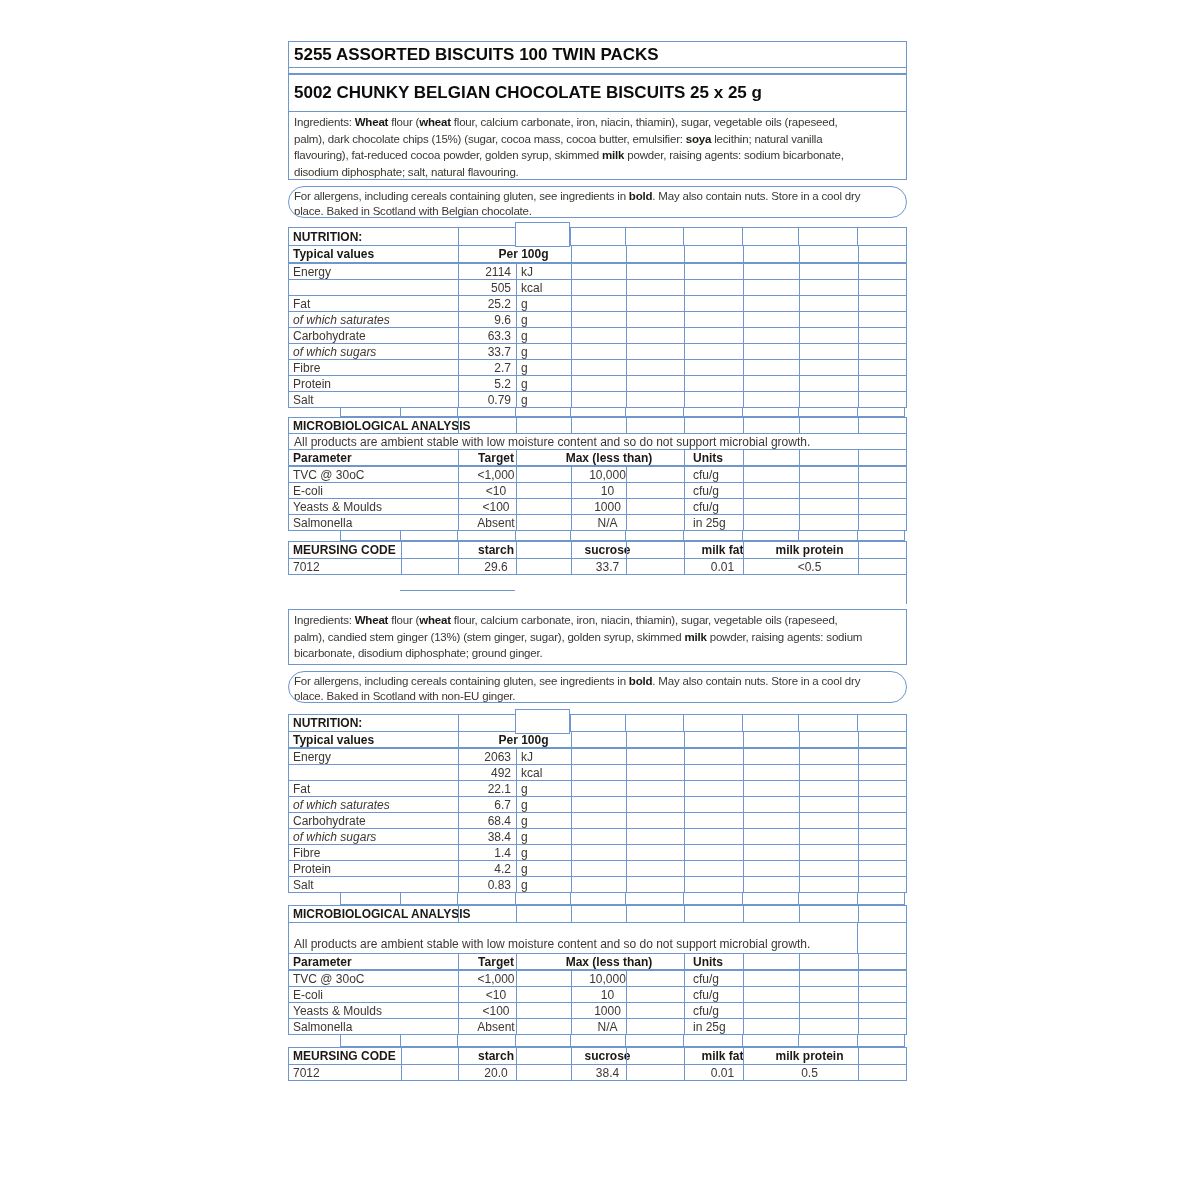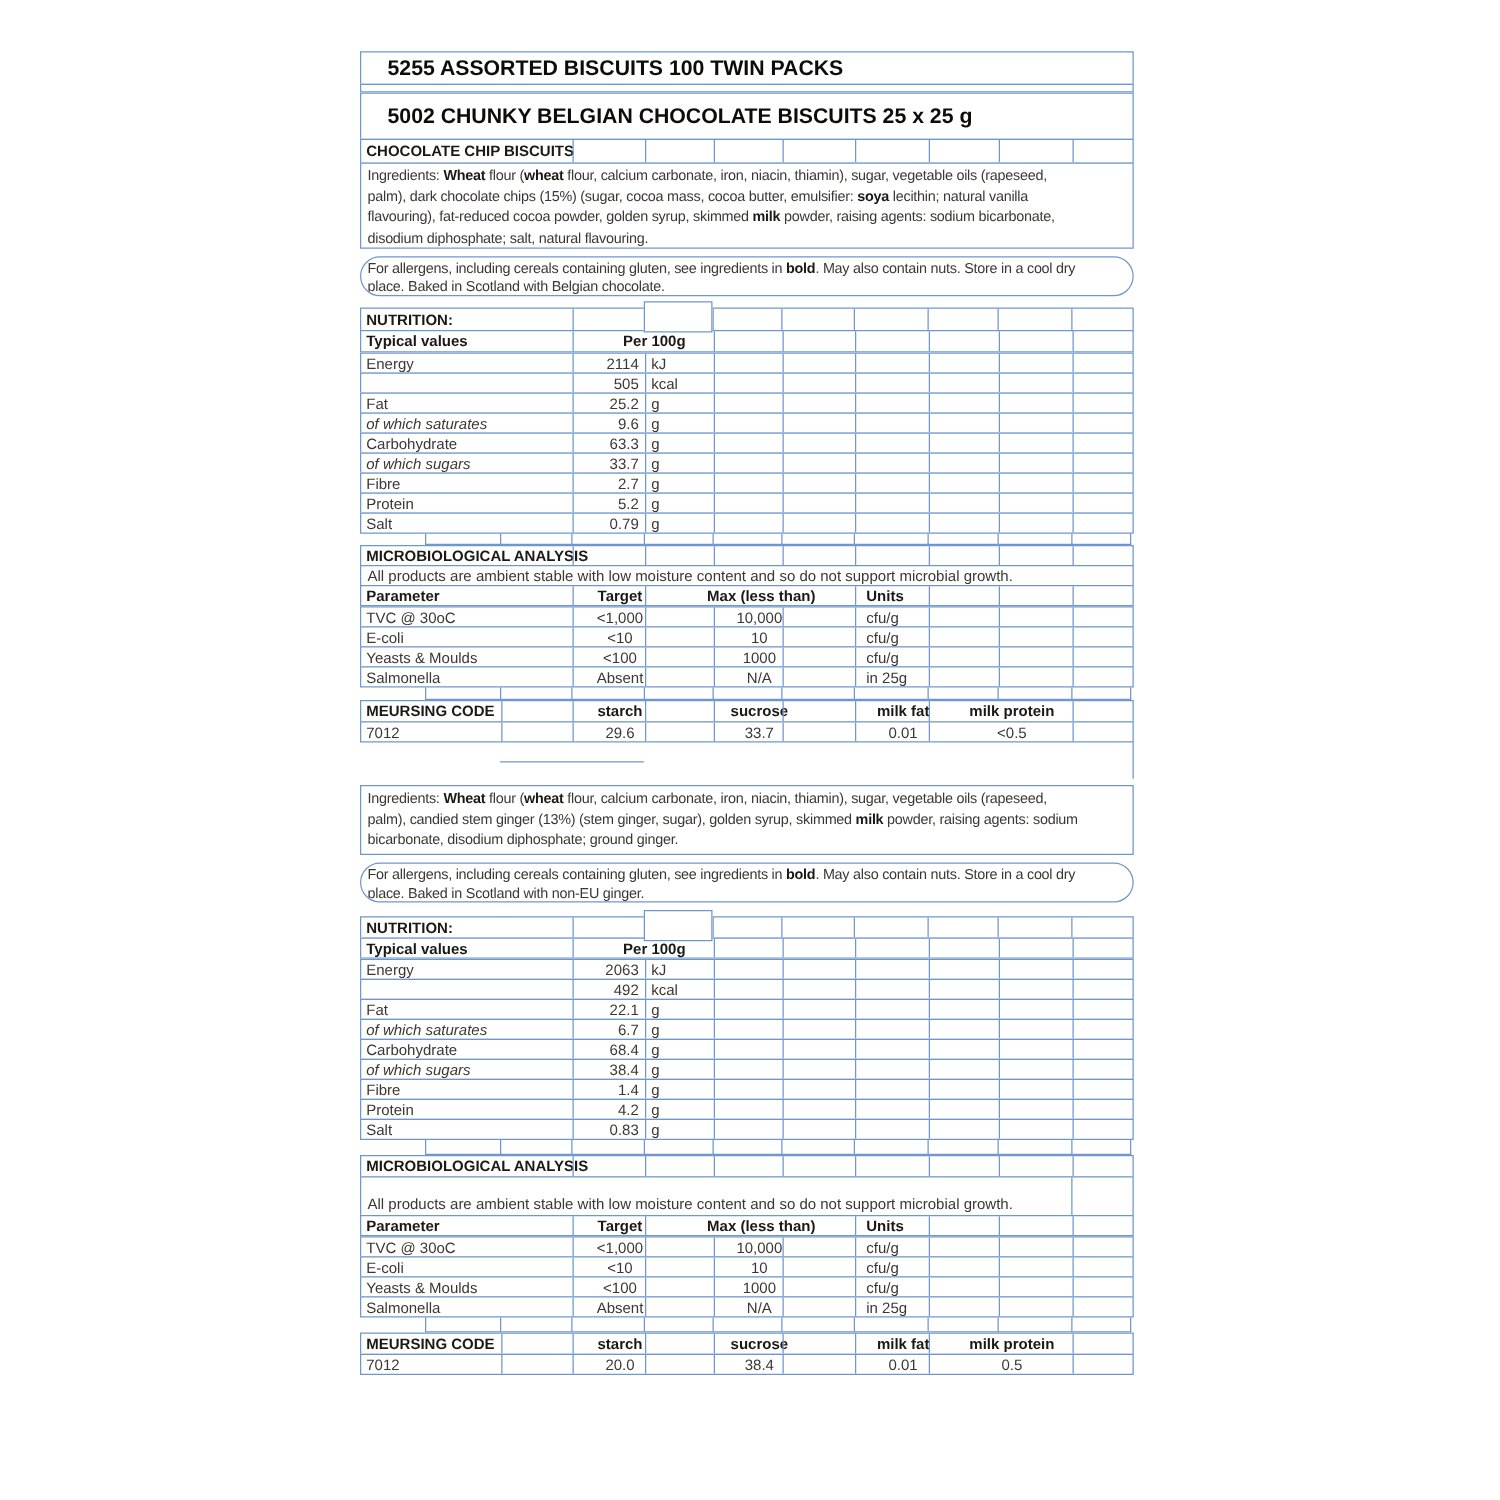--- a/index.html
+++ b/index.html
@@ -20,21 +20,21 @@
   .cAB{width:169px}.cCD{width:113px}.cDEF{width:168px}.cHI{width:115px}
   .h7{height:7px}.h10{height:10px}.h11{height:11px}.h13{height:13px}
   .h17{height:17px}.h18{height:18px}.h19{height:19px}.h20{height:20px}.h22{height:38px}
   .h23{height:23px}.h27{height:27px}.h32{height:32px}.h56{height:56px}.h69{height:69px}
   .b{font-weight:700;color:var(--bk);}
   .i{font-style:italic;}
   .jr{justify-content:flex-end;padding-right:5px;}
   .jc{justify-content:center;padding-left:17px;}
   .padl{padding-left:4px;}
   .padl8{padding-left:8px;}
-  .title-row{font-size:17px;font-weight:700;color:#0d0c0a;padding-left:21px;align-items:center;display:flex;text-align:right;}
+  .title-row{font-size:17px;font-weight:700;color:#0d0c0a;padding-left:5px;align-items:center;display:flex;text-align:right;}
   .para{display:block;padding:2px 2px 0 5px;font-size:11.5px;letter-spacing:-0.2px;line-height:16.5px;overflow:hidden;white-space:normal;}
   .para2{line-height:15px;border-radius:16px;}
   .gap6{height:6px}.gap9{height:9px}.gap11{height:11px}
   .smallrow{display:flex;margin-top:-1px;box-sizing:border-box;}
   .smallrow .c{border-left:1px solid var(--bd);border-bottom:1px solid var(--bd);}
   .smallrow .c:last-child{border-right:1px solid var(--bd);}
   .sp52{width:52px;}
   .w60{width:60px}.w57{width:57px}
   .raised{position:relative;top:-6px;height:25px;border:1px solid var(--bd);margin-left:-1px;background:#fff;z-index:2;}
   .note{align-items:center;padding-left:5px;}
@@ -53,31 +53,20 @@
 
   <div class="row h27 title-row">
     <span>5255 ASSORTED BISCUITS 100 TWIN PACKS</span>
   </div>
   <div class="row h7"></div>
 
   <section>
     <div class="row h22 title-row">
       <span>5002 CHUNKY BELGIAN CHOCOLATE BISCUITS 25 x 25 g</span>
     </div>
-    <div class="row h20">
-      <div class="c cAB b padl">CHOCOLATE CHIP BISCUITS</div>
-      <div class="c cC"></div>
-          <div class="c cD"></div>
-          <div class="c cE"></div>
-          <div class="c cF"></div>
-          <div class="c cG"></div>
-          <div class="c cH"></div>
-          <div class="c cI"></div>
-          <div class="c cJ"></div>
-    </div>
     <div class="row h69 para"><span>Ingredients: </span><span class="b">Wheat</span><span> flour (</span><span class="b">wheat</span><span> flour, calcium carbonate, iron, niacin, thiamin), sugar, vegetable oils (rapeseed,</span><br><span>palm), dark chocolate chips (15%) (sugar, cocoa mass, cocoa butter, emulsifier: </span><span class="b">soya</span><span> lecithin; natural vanilla</span><br><span>flavouring), fat-reduced cocoa powder, golden syrup, skimmed </span><span class="b">milk</span><span> powder, raising agents: sodium bicarbonate,</span><br><span>disodium diphosphate; salt, natural flavouring.</span></div>
     <div class="gap6"></div>
     <div class="row h32 para para2"><span>For allergens, including cereals containing gluten, see ingredients in </span><span class="b">bold</span><span>. May also contain nuts. Store in a cool dry</span><br><span>place. Baked in Scotland with Belgian chocolate.</span></div>
     <div class="gap9"></div>
 
     <div class="row h19">
       <div class="c cAB b padl">NUTRITION:</div>
       <div class="c cC"></div>
       <div class="c cD raised"></div>
       <div class="c cE"></div>

